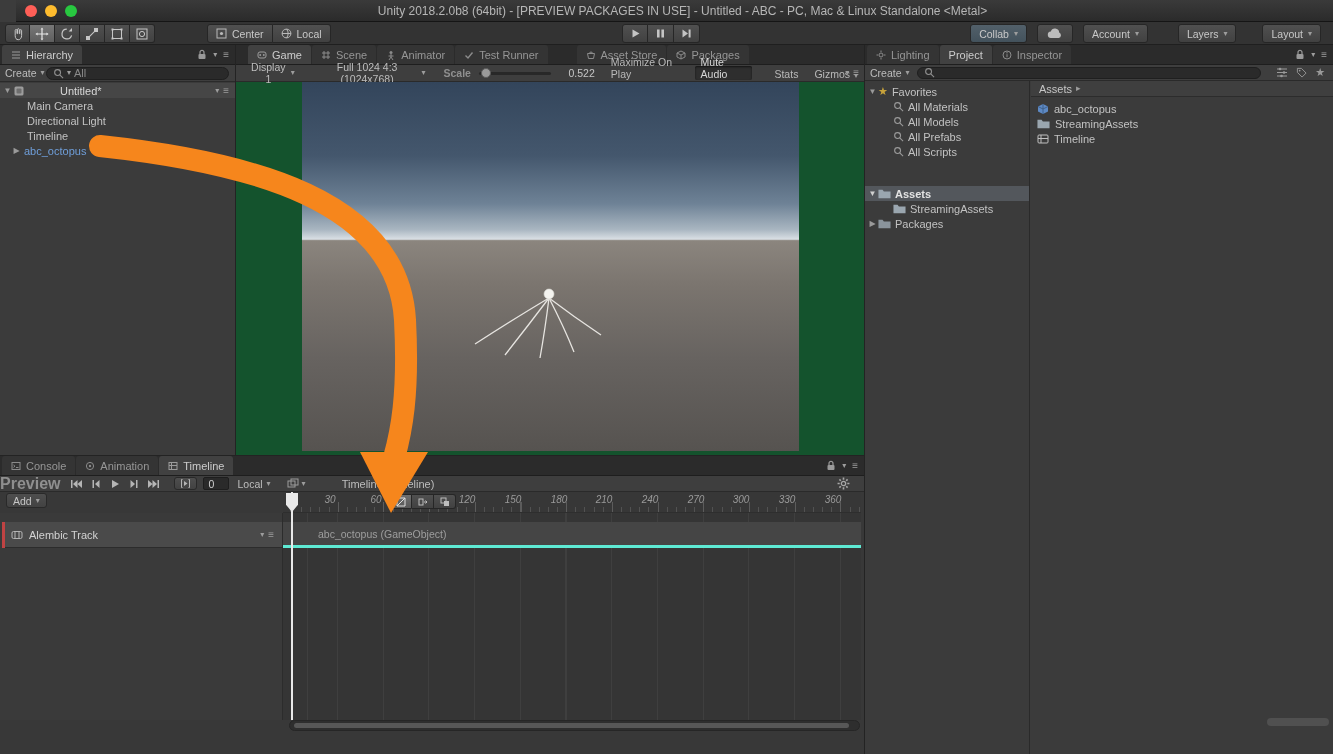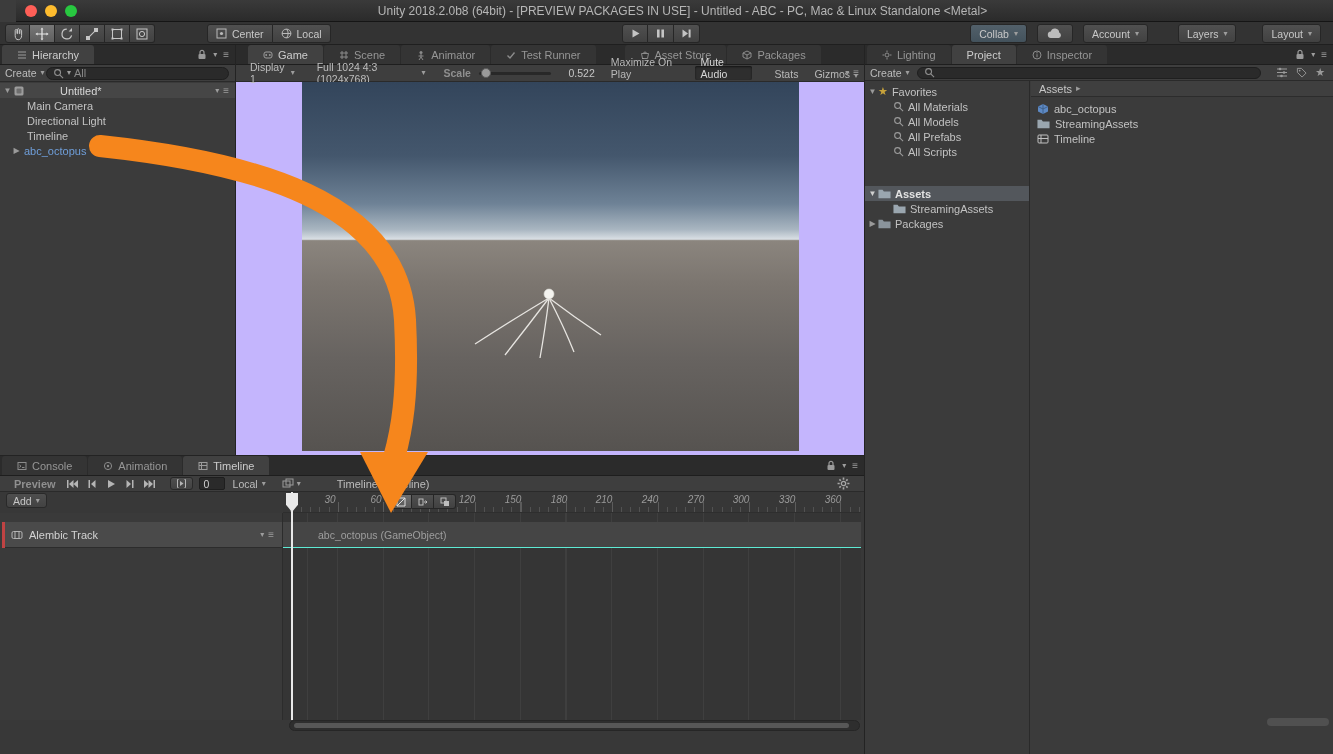--- a/index.html
+++ b/index.html
@@ -24,31 +24,31 @@
   .toolbtn.first{border-left:1px solid #262626;border-radius:3px 0 0 3px;}
   .toolbtn.last{border-radius:0 3px 3px 0;}
   .toolbtn.active{background:linear-gradient(#787878,#5e5e5e);}
   .pill{height:19px;padding:0 8px;gap:5px;border-radius:3px;font-size:10.5px;}
   .grp .pill{border-radius:0;border-left:none;}
   .grp .pill:first-child{border-radius:3px 0 0 3px;border-left:1px solid #262626;}
   .grp .pill:last-child{border-radius:0 3px 3px 0;}
   
   .panel{position:absolute;background:#3b3b3b;}
   .tabbar{height:20px;background:#2b2b2b;border-bottom:1px solid #1e1e1e;display:flex;align-items:flex-end;padding-left:2px;position:relative;}
-  .tab{height:19px;padding:0 15px;display:flex;align-items:center;gap:5px;background:#343434;color:#969696;border-radius:3px 3px 0 0;margin-right:1px;white-space:nowrap;}
+  .tab{height:19px;padding:0 9px;display:flex;align-items:center;gap:5px;background:#343434;color:#969696;border-radius:3px 3px 0 0;margin-right:1px;white-space:nowrap;}
   .tab.active{background:#414141;color:#cccccc;}
   .subbar{height:17px;background:#3e3e3e;border-bottom:1px solid #2a2a2a;display:flex;align-items:center;position:relative;}
   .searchbox{height:13px;background:#2a2a2a;border:1px solid #1f1f1f;border-radius:7px;display:flex;align-items:center;padding:0 6px;gap:3px;color:#8a8a8a;}
   .treerow{height:15px;display:flex;align-items:center;position:relative;white-space:nowrap;}
   .disc{width:11px;text-align:center;font-size:8px;color:#9a9a9a;flex:none;}
   .prefab{color:#6f9ed9;}
   .selrow{background:#53575c;color:#e3e3e3;}
   .tabicons{position:absolute;right:6px;top:4px;display:flex;gap:6px;align-items:center;}
   .minibtn{height:15px;padding:0 6px;gap:4px;background:linear-gradient(#4e4e4e,#424242);border:1px solid #292929;border-radius:3px;display:flex;align-items:center;font-size:10.5px;color:#c6c6c6;}
-  .flatdd{display:flex;align-items:center;gap:4px;color:#bdbdbd;font-size:10.5px;}
+  .flatdd{display:flex;align-items:center;gap:4px;color:#bdbdbd;font-size:10.5px;text-align:center;}
   .toggle{padding:0 6px;height:14px;display:flex;align-items:flex-end;color:#b9b9b9;font-size:10.5px;border-radius:2px;}
   .toggle.pressed{background:#2e2e2e;box-shadow:inset 0 1px 2px #141414;color:#d6d6d6;}
   
   .rulerlabel{position:absolute;top:2px;transform:translateX(-50%);font-size:10px;color:#9a9a9a;font-style:italic;}
   .editbtn{width:22px;height:15px;border-left:none;}
   .editbtn.first{border-left:1px solid #262626;border-radius:3px 0 0 3px;}
   .editbtn.last{border-radius:0 3px 3px 0;}
   .editbtn.active{background:linear-gradient(#6f6f6f,#585858);}
   .arrowlayer{position:absolute;left:0;top:0;width:1333px;height:754px;pointer-events:none;z-index:60;}
 </style>
@@ -226,21 +226,21 @@
       <div class="treerow">
         <span style="margin-left:27px;">Timeline</span>
       </div>
       <div class="treerow">
         <span class="disc" style="margin-left:11px;">▶</span>
         <span class="prefab" style="margin-left:2px;">abc_octopus</span>
       </div>
     </div>
   </div>
 
-  <div class="panel" style="left:236px;top:45px;width:629px;height:410px;background:#c4b5fd;border-right:1px solid #232323;">
+  <div class="panel" style="left:236px;top:45px;width:629px;height:410px;background:#14532d;border-right:1px solid #232323;">
     <div class="tabbar" style="padding-left:12px;">
       <div class="tab active">
         <svg width="10" height="10" viewBox="0 0 10 10">
             <rect x="1" y="2" width="8" height="6" rx="2" fill="none" stroke="#9c9c9c"></rect>
             <circle cx="3.2" cy="5" r=".9" fill="#9c9c9c"></circle>
             <circle cx="6.8" cy="5" r=".9" fill="#9c9c9c"></circle>
           </svg>
         <span>Game</span>
       </div>
       <div class="tab">
@@ -352,21 +352,21 @@
         <svg width="10" height="11" viewBox="0 0 10 11">
             <rect x="1.5" y="5" width="7" height="5" rx="1" fill="#999"></rect>
             <path d="M3 5V3.4a2 2 0 014 0V5" fill="none" stroke="#999" stroke-width="1.2"></path>
           </svg>
         <span class="caret">▾</span>
         <span class="ham">≡</span>
       </div>
     </div>
 
     <div class="subbar" style="height:16px;">
-      <span class="dim" style="margin-left:14px;font-size:11px;">Preview</span>
+      <span class="dim" style="margin-left:0;font-size:16px;">Preview</span>
       <div class="flex" style="margin-left:10px;gap:9px;">
         <svg width="12" height="10" viewBox="0 0 12 10">
             <rect x="1" y="1" width="1.5" height="8" fill="#b5b5b5"></rect>
             <path d="M7.5 1L3 5l4.5 4zM12 1L7.5 5l4.5 4z" fill="#b5b5b5"></path>
           </svg>
         <svg width="10" height="10" viewBox="0 0 10 10">
             <rect x="1.5" y="1" width="1.5" height="8" fill="#b5b5b5"></rect>
             <path d="M8.5 1L4 5l4.5 4z" fill="#b5b5b5"></path>
           </svg>
         <svg width="10" height="10" viewBox="0 0 10 10">
@@ -462,21 +462,21 @@
           <rect x="1" y="2.5" width="10" height="7" rx="1.5" fill="none" stroke="#b5b5b5"></rect>
           <path d="M4 2.5v7M8 2.5v7" stroke="#b5b5b5"></path>
         </svg>
       <span style="margin-left:6px;color:#d2d2d2;">Alembic Track</span>
       <span class="flex" style="position:absolute;right:8px;gap:4px;">
           <span class="caret">▾</span>
           <span class="ham">≡</span>
         </span>
     </div>
 
-    <div class="abs flex" style="left:283px;top:66px;width:578px;height:26px;background:#454545;border-bottom:1px solid #5eead4;">
+    <div class="abs flex" style="left:283px;top:66px;width:578px;height:26px;background:#454545;border-bottom:3px solid #5eead4;">
       <span style="margin-left:35px;color:#9e9e9e;font-size:10.5px;">abc_octopus (GameObject)</span>
     </div>
 
     <div class="abs" style="left:291px;top:36px;width:2px;height:228px;background:#e9e9e9;z-index:6;"></div>
     <div class="abs" style="left:286px;top:37px;width:12px;height:19px;background:#e9e9e9;clip-path:polygon(0 0,100% 0,100% 62%,50% 100%,0 62%);z-index:7;"></div>
 
     <div class="abs" style="left:289px;top:264px;width:571px;height:11px;background:#2e2e2e;border:1px solid #262626;border-radius:6px;">
       <div class="abs" style="left:4px;top:2px;right:10px;height:5px;background:#575757;border-radius:3px;"></div>
     </div>
   </div>

